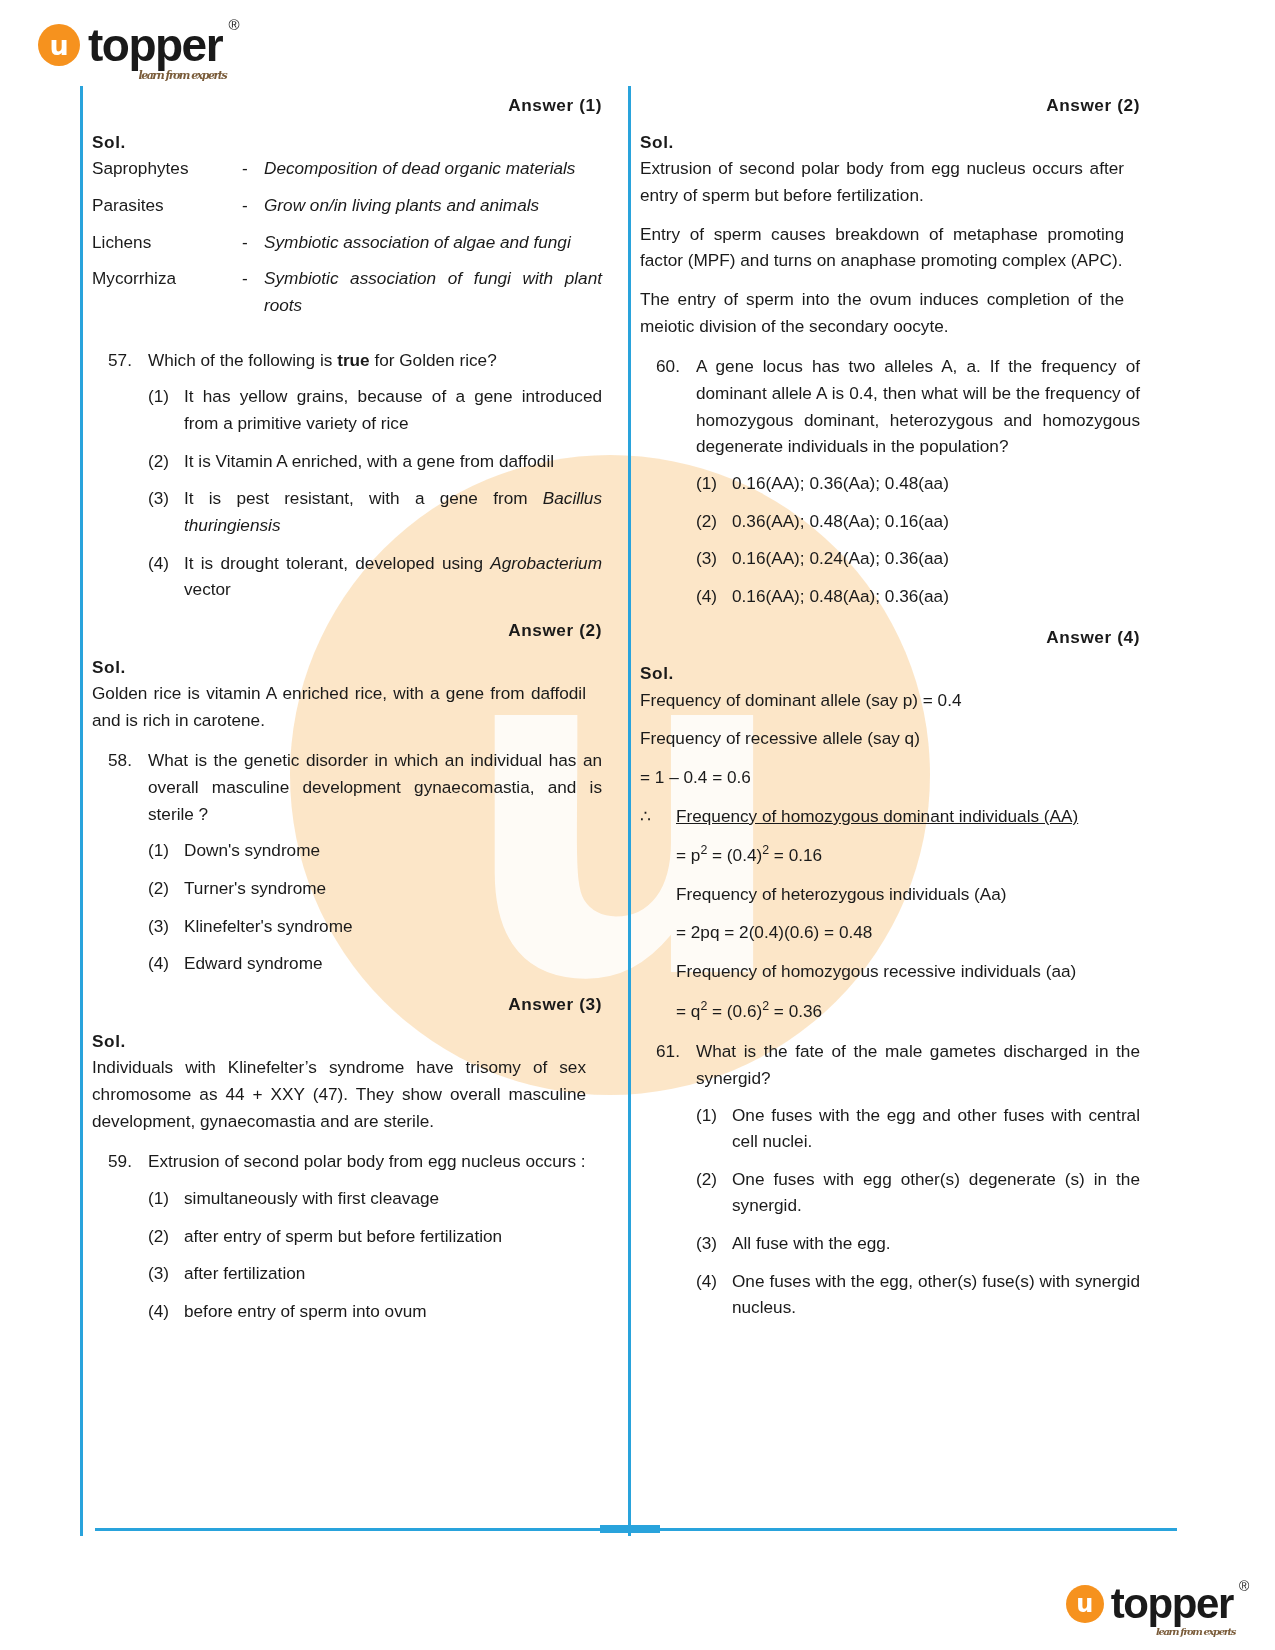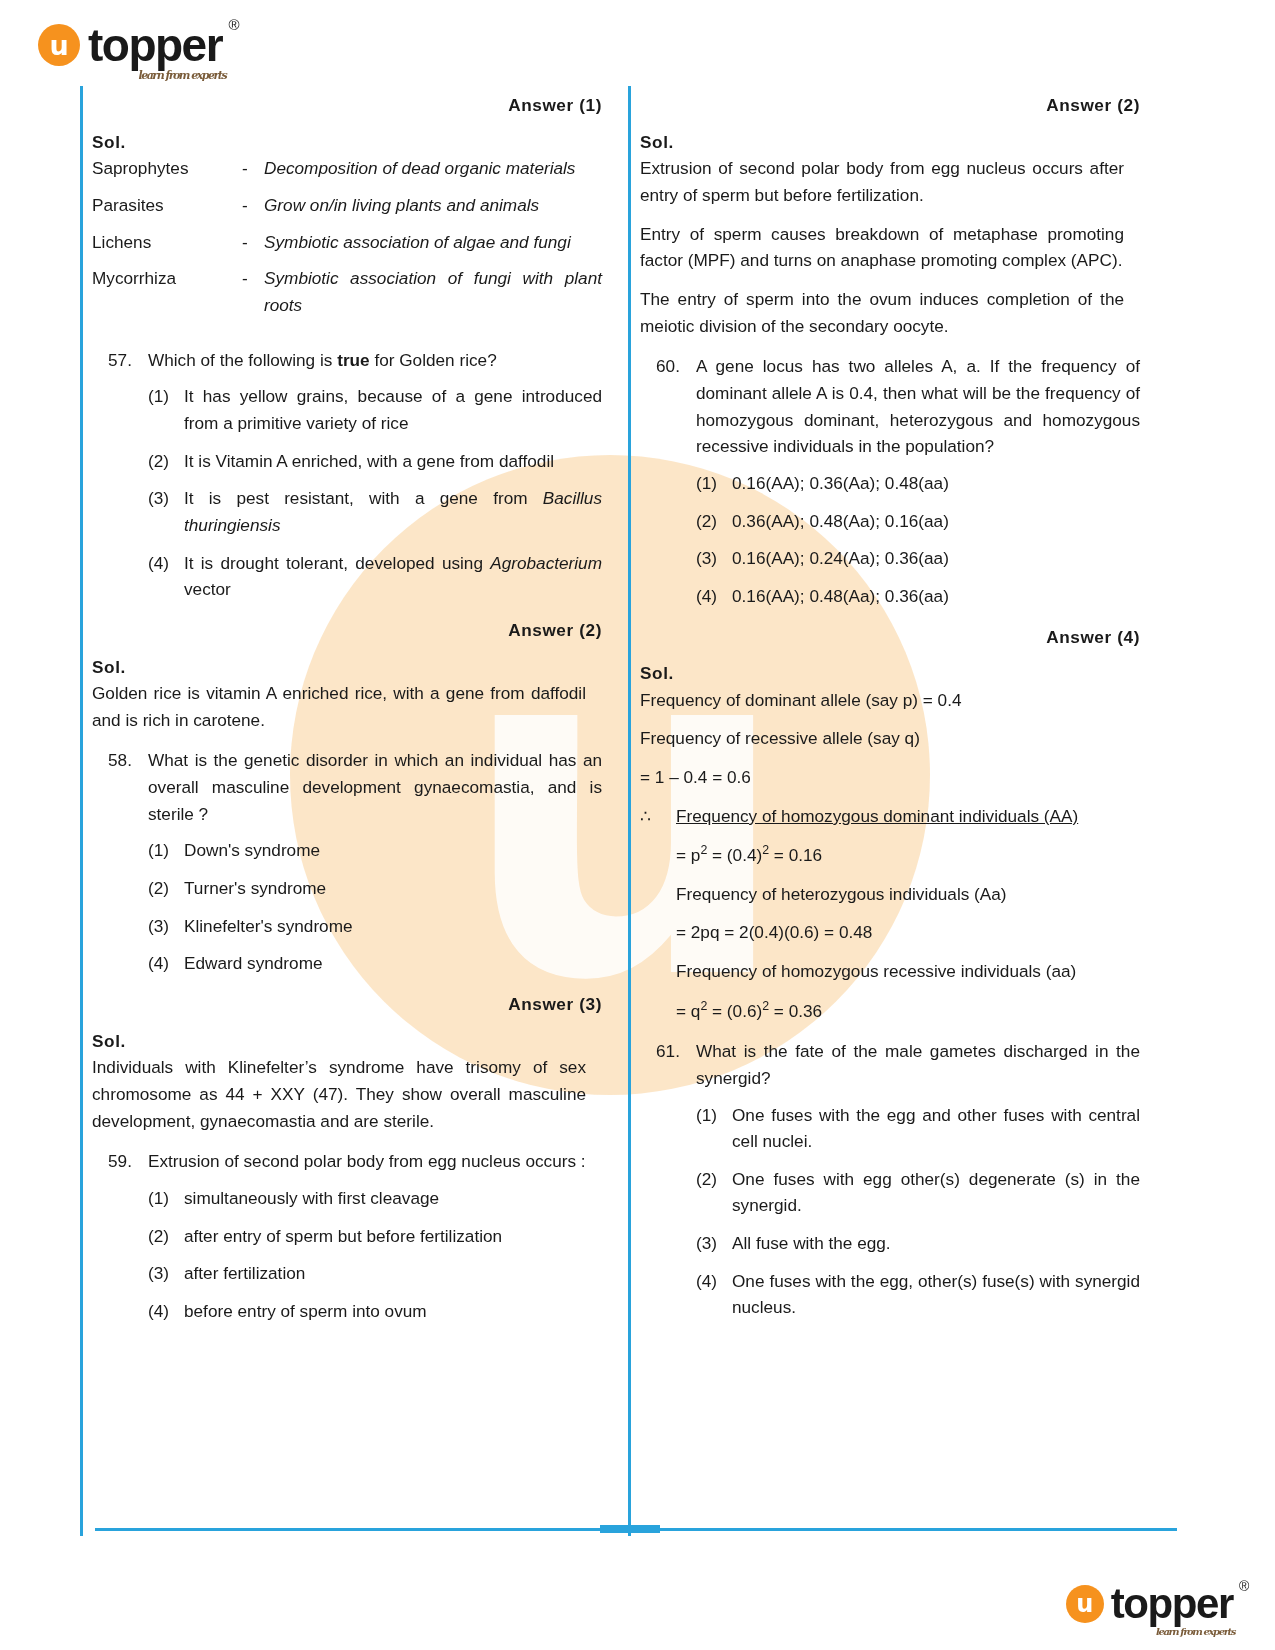--- a/index.html
+++ b/index.html
@@ -397,21 +397,21 @@
     <div class="sol-body">
       <p>Extrusion of second polar body from egg nucleus occurs after entry of sperm but before fertilization.</p>
       <p>Entry of sperm causes breakdown of metaphase promoting factor (MPF) and turns on anaphase promoting complex (APC).</p>
       <p>The entry of sperm into the ovum induces completion of the meiotic division of the secondary oocyte.</p>
     </div>
   </div>
 
   <div class="q-block">
     <div class="q-head">
       <div class="q-num">60.</div>
-      <div class="q-text">A gene locus has two alleles A, a. If the frequency of dominant allele A is 0.4, then what will be the frequency of homozygous dominant, heterozygous and homozygous recessive individuals in the population?</div>
+      <div class="q-text">A gene locus has two alleles A, a. If the frequency of dominant allele A is 0.4, then what will be the frequency of homozygous dominant, heterozygous and homozygous degenerate individuals in the population?</div>
     </div>
     <div class="opts">
       <div class="opt">
         <div class="opt-key">(1)</div>
         <div class="opt-text">0.16(AA); 0.36(Aa); 0.48(aa)</div>
       </div>
       <div class="opt">
         <div class="opt-key">(2)</div>
         <div class="opt-text">0.36(AA); 0.48(Aa); 0.16(aa)</div>
       </div>

